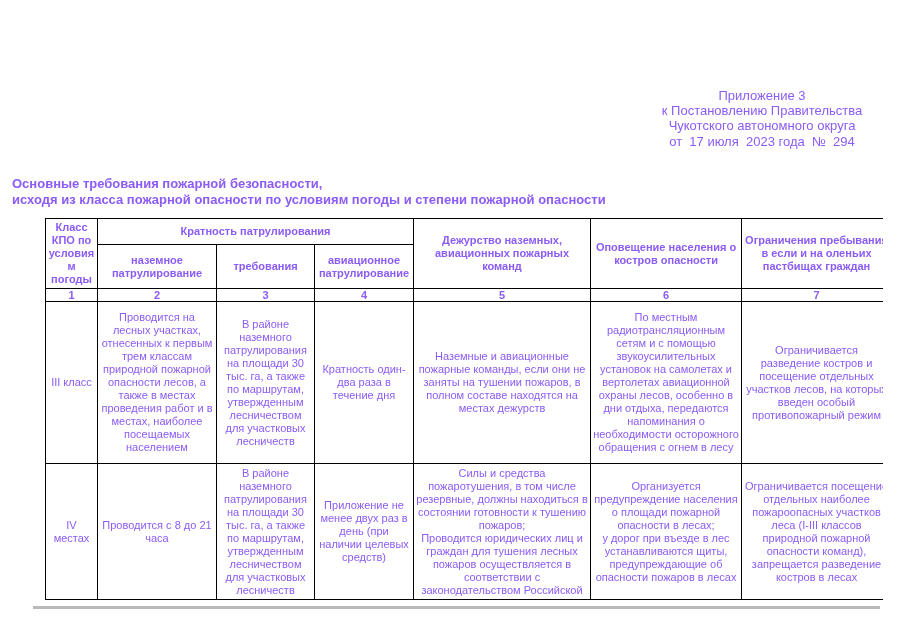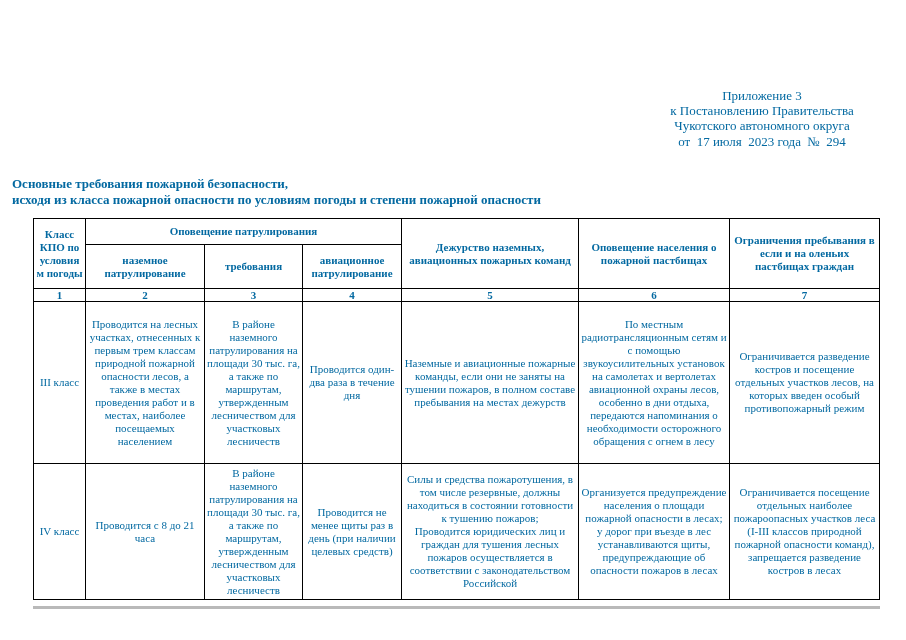--- a/index.html
+++ b/index.html
@@ -2,22 +2,22 @@
 <html><head>
 <meta charset="utf-8">
 <style>
   html, body { margin: 0; padding: 0; background: #ffffff; }
   .page {
     position: relative;
     width: 906px;
     height: 640px;
     background: #ffffff;
     overflow: hidden;
-    font-family: Liberation Serif, serif;
-    color: #0369a1;
+    font-family: Liberation Sans, sans-serif;
+    color: #8b5cf6;
   }
   .annotation {
     position: absolute;
     left: 618px;
     top: 88px;
     width: 288px;
     text-align: center;
     font-size: 13px;
     line-height: 15.2px;
     white-space: pre-wrap;
@@ -39,20 +39,21 @@
     left: 33px;
     top: 218px;
     width: 850px;
     height: 390px;
     overflow: hidden;
   }
   table.main {
     border-collapse: collapse;
     table-layout: fixed;
     width: 846px;
+    margin-left: 12px;
   }
   table.main td, table.main th {
     border: 1px solid #000;
     text-align: center;
     vertical-align: middle;
     padding: 1px 2px;
     font-size: 11px;
     line-height: 13px;
     overflow-wrap: break-word;
     white-space: pre-line;
@@ -92,53 +93,53 @@
         <col style="width:119px">
         <col style="width:98px">
         <col style="width:99px">
         <col style="width:177px">
         <col style="width:151px">
         <col style="width:150px">
       </colgroup>
       <tbody>
         <tr class="hrow1">
           <th rowspan="2">Класс КПО по условиям погоды</th>
-          <th colspan="3">Оповещение патрулирования</th>
+          <th colspan="3">Кратность патрулирования</th>
           <th rowspan="2">Дежурство наземных, авиационных пожарных команд</th>
-          <th rowspan="2">Оповещение населения о пожарной пастбищах</th>
+          <th rowspan="2">Оповещение населения о костров опасности</th>
           <th rowspan="2">Ограничения пребывания в если и на оленьих пастбищах граждан</th>
         </tr>
         <tr class="hrow2">
           <th>наземное патрулирование</th>
           <th>требования</th>
           <th>авиационное патрулирование</th>
         </tr>
         <tr class="numrow">
           <td>1</td>
           <td>2</td>
           <td>3</td>
           <td>4</td>
           <td>5</td>
           <td>6</td>
           <td>7</td>
         </tr>
         <tr class="datarow1">
           <td>III класс</td>
           <td>Проводится на лесных участках, отнесенных к первым трем классам природной пожарной опасности лесов, а также в местах проведения работ и в местах, наиболее посещаемых населением</td>
           <td>В районе наземного патрулирования на площади 30 тыс. га, а также по маршрутам, утвержденным лесничеством для участковых лесничеств</td>
-          <td>Проводится один-два раза в течение дня</td>
-          <td>Наземные и авиационные пожарные команды, если они не заняты на тушении пожаров, в полном составе пребывания на местах дежурств</td>
+          <td>Кратность один-два раза в течение дня</td>
+          <td>Наземные и авиационные пожарные команды, если они не заняты на тушении пожаров, в полном составе находятся на местах дежурств</td>
           <td>По местным радиотрансляционным сетям и с помощью звукоусилительных установок на самолетах и вертолетах авиационной охраны лесов, особенно в дни отдыха, передаются напоминания о необходимости осторожного обращения с огнем в лесу</td>
           <td>Ограничивается разведение костров и посещение отдельных участков лесов, на которых введен особый противопожарный режим</td>
         </tr>
         <tr class="datarow2">
-          <td>IV класс</td>
+          <td>IV местах</td>
           <td>Проводится с 8 до 21 часа</td>
           <td>В районе наземного патрулирования на площади 30 тыс. га, а также по маршрутам, утвержденным лесничеством для участковых лесничеств</td>
-          <td>Проводится не менее щиты раз в день (при наличии целевых средств)</td>
+          <td>Приложение не менее двух раз в день (при наличии целевых средств)</td>
           <td>Силы и средства пожаротушения, в том числе резервные, должны находиться в состоянии готовности к тушению пожаров;
 Проводится юридических лиц и граждан для тушения лесных пожаров осуществляется в соответствии с законодательством Российской</td>
           <td>Организуется предупреждение населения о площади пожарной опасности в лесах;
 у дорог при въезде в лес устанавливаются щиты, предупреждающие об опасности пожаров в лесах</td>
           <td>Ограничивается посещение отдельных наиболее пожароопасных участков леса (I-III классов природной пожарной опасности команд), запрещается разведение костров в лесах</td>
         </tr>
       </tbody>
     </table>
   </div>
 

